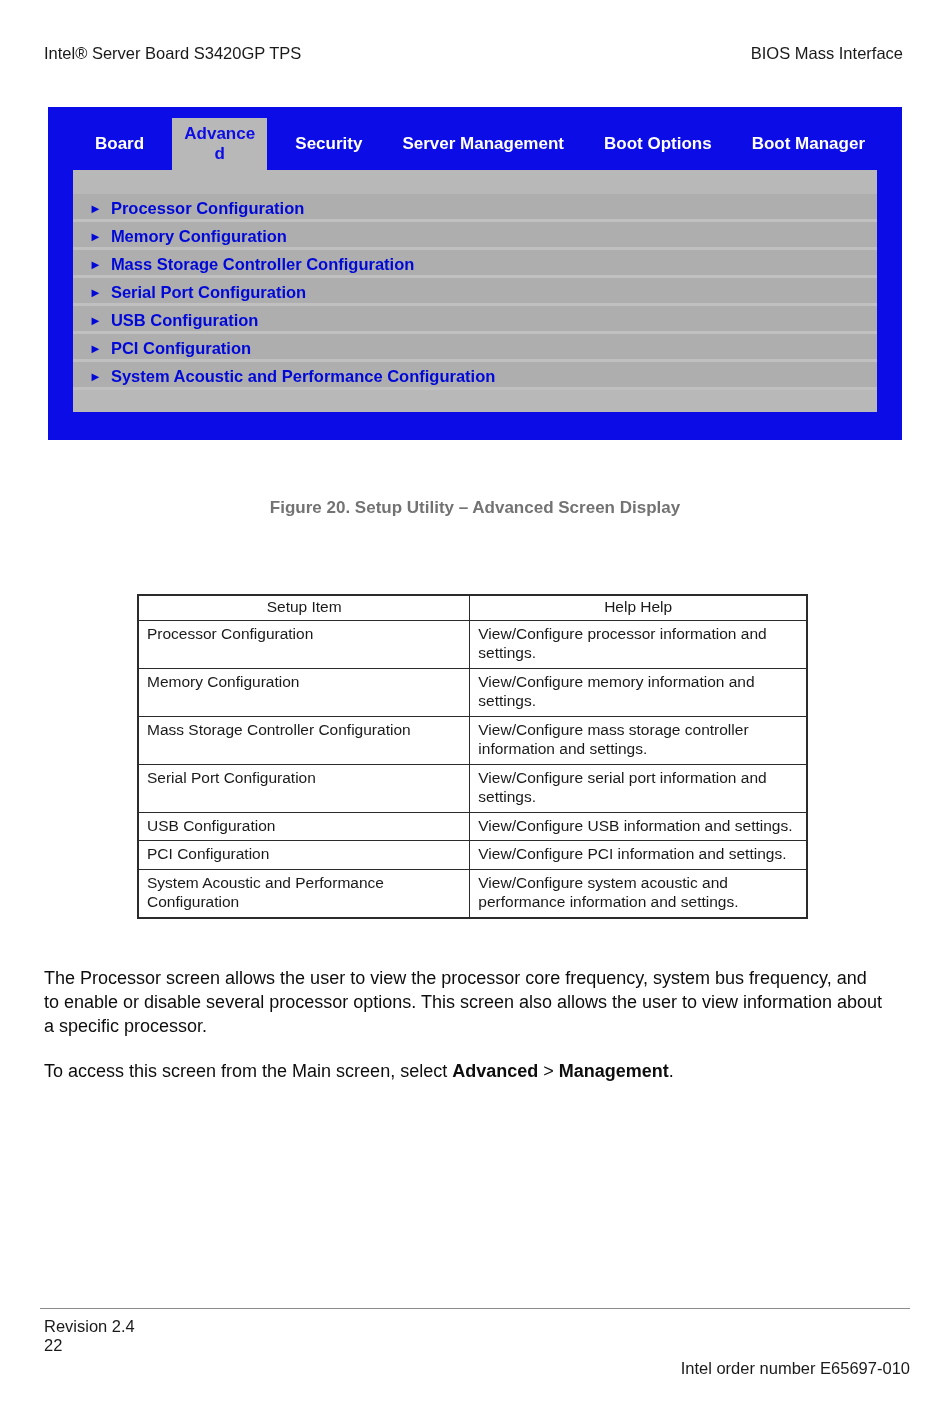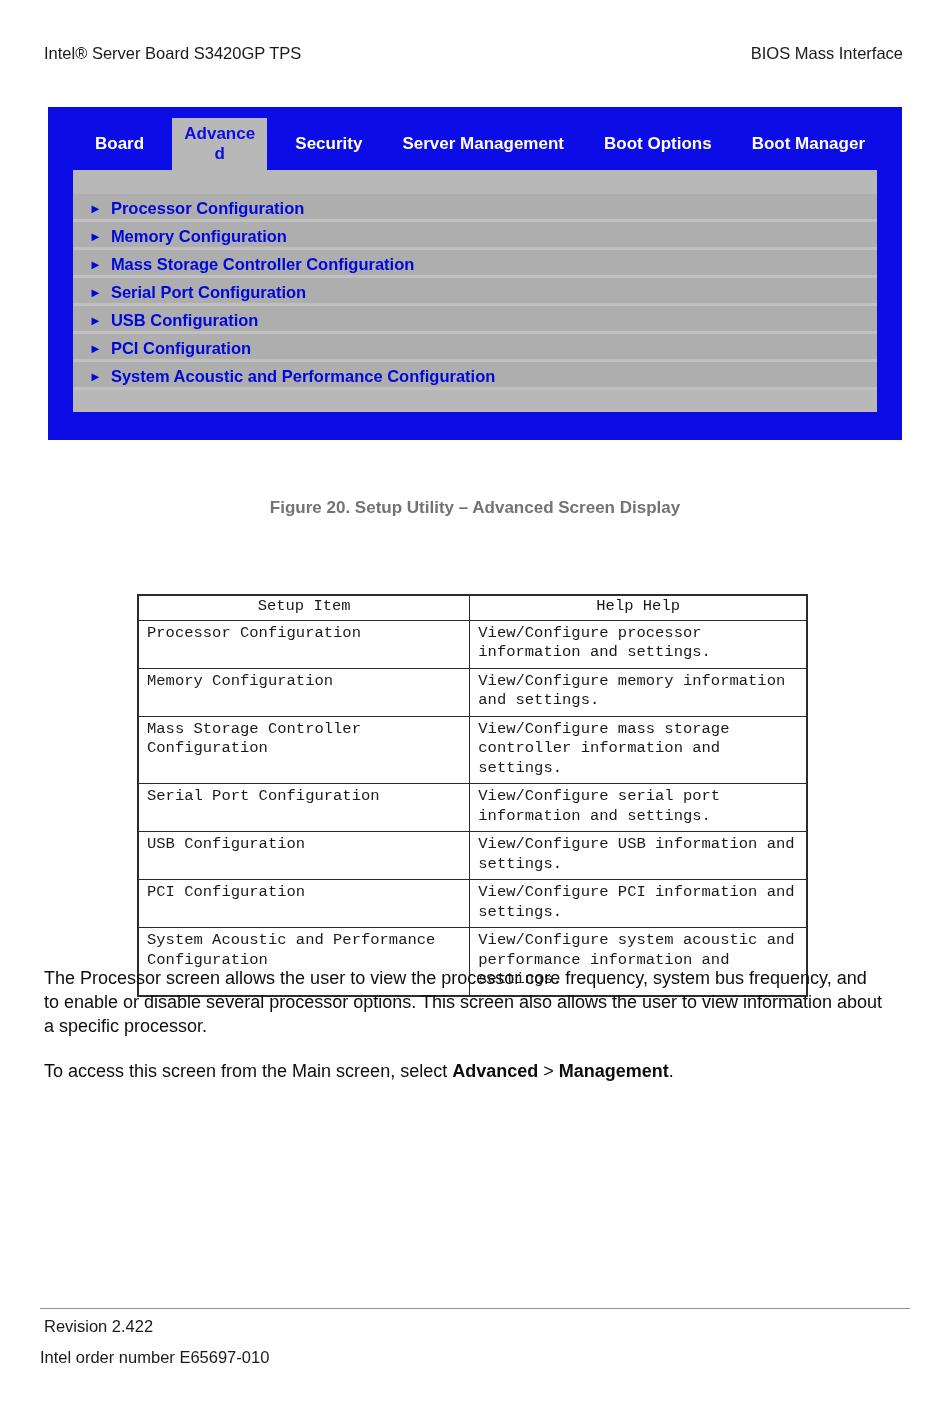--- a/index.html
+++ b/index.html
@@ -112,21 +112,20 @@
 
   
   .setup-table {
     position: absolute;
     top: 594px; left: 137px;
     width: 671px;
     border-collapse: collapse;
     font-size: 15.5px;
     color: #1a1a1a;
     border: 2px solid #2b2b2b;
-    font-family: Liberation Mono, monospace;
   }
   .setup-table th, .setup-table td {
     border: 1px solid #2b2b2b;
     padding: 3px 8px 5px 8px;
     line-height: 1.26;
     vertical-align: top;
     font-weight: normal;
   }
   .setup-table th { text-align: center; padding: 1px 8px 3px 8px; }
   .setup-table .col-item { width: 49.6%; }
@@ -152,22 +151,22 @@
 
   
   .doc-footer {
     position: absolute;
     top: 1308px; left: 40px; right: 40px;
     border-top: 1px solid #8c8c8c;
     padding-top: 8px;
     font-size: 16.5px;
     color: #1a1a1a;
   }
-  .footer-row { display: flex; justify-content: flex-start; padding: 0 4px; }
-  .footer-center { text-align: left; margin-top: 12px; }
+  .footer-row { display: flex; justify-content: space-between; padding: 0 4px; flex-direction: column; }
+  .footer-center { text-align: right; margin-top: 4px; }
 </style>
 </head>
 <body>
 
 <div class="page">
 
   <header class="doc-header">
     <span>Intel® Server Board S3420GP TPS</span>
     <span>BIOS Mass Interface</span>
   </header>

